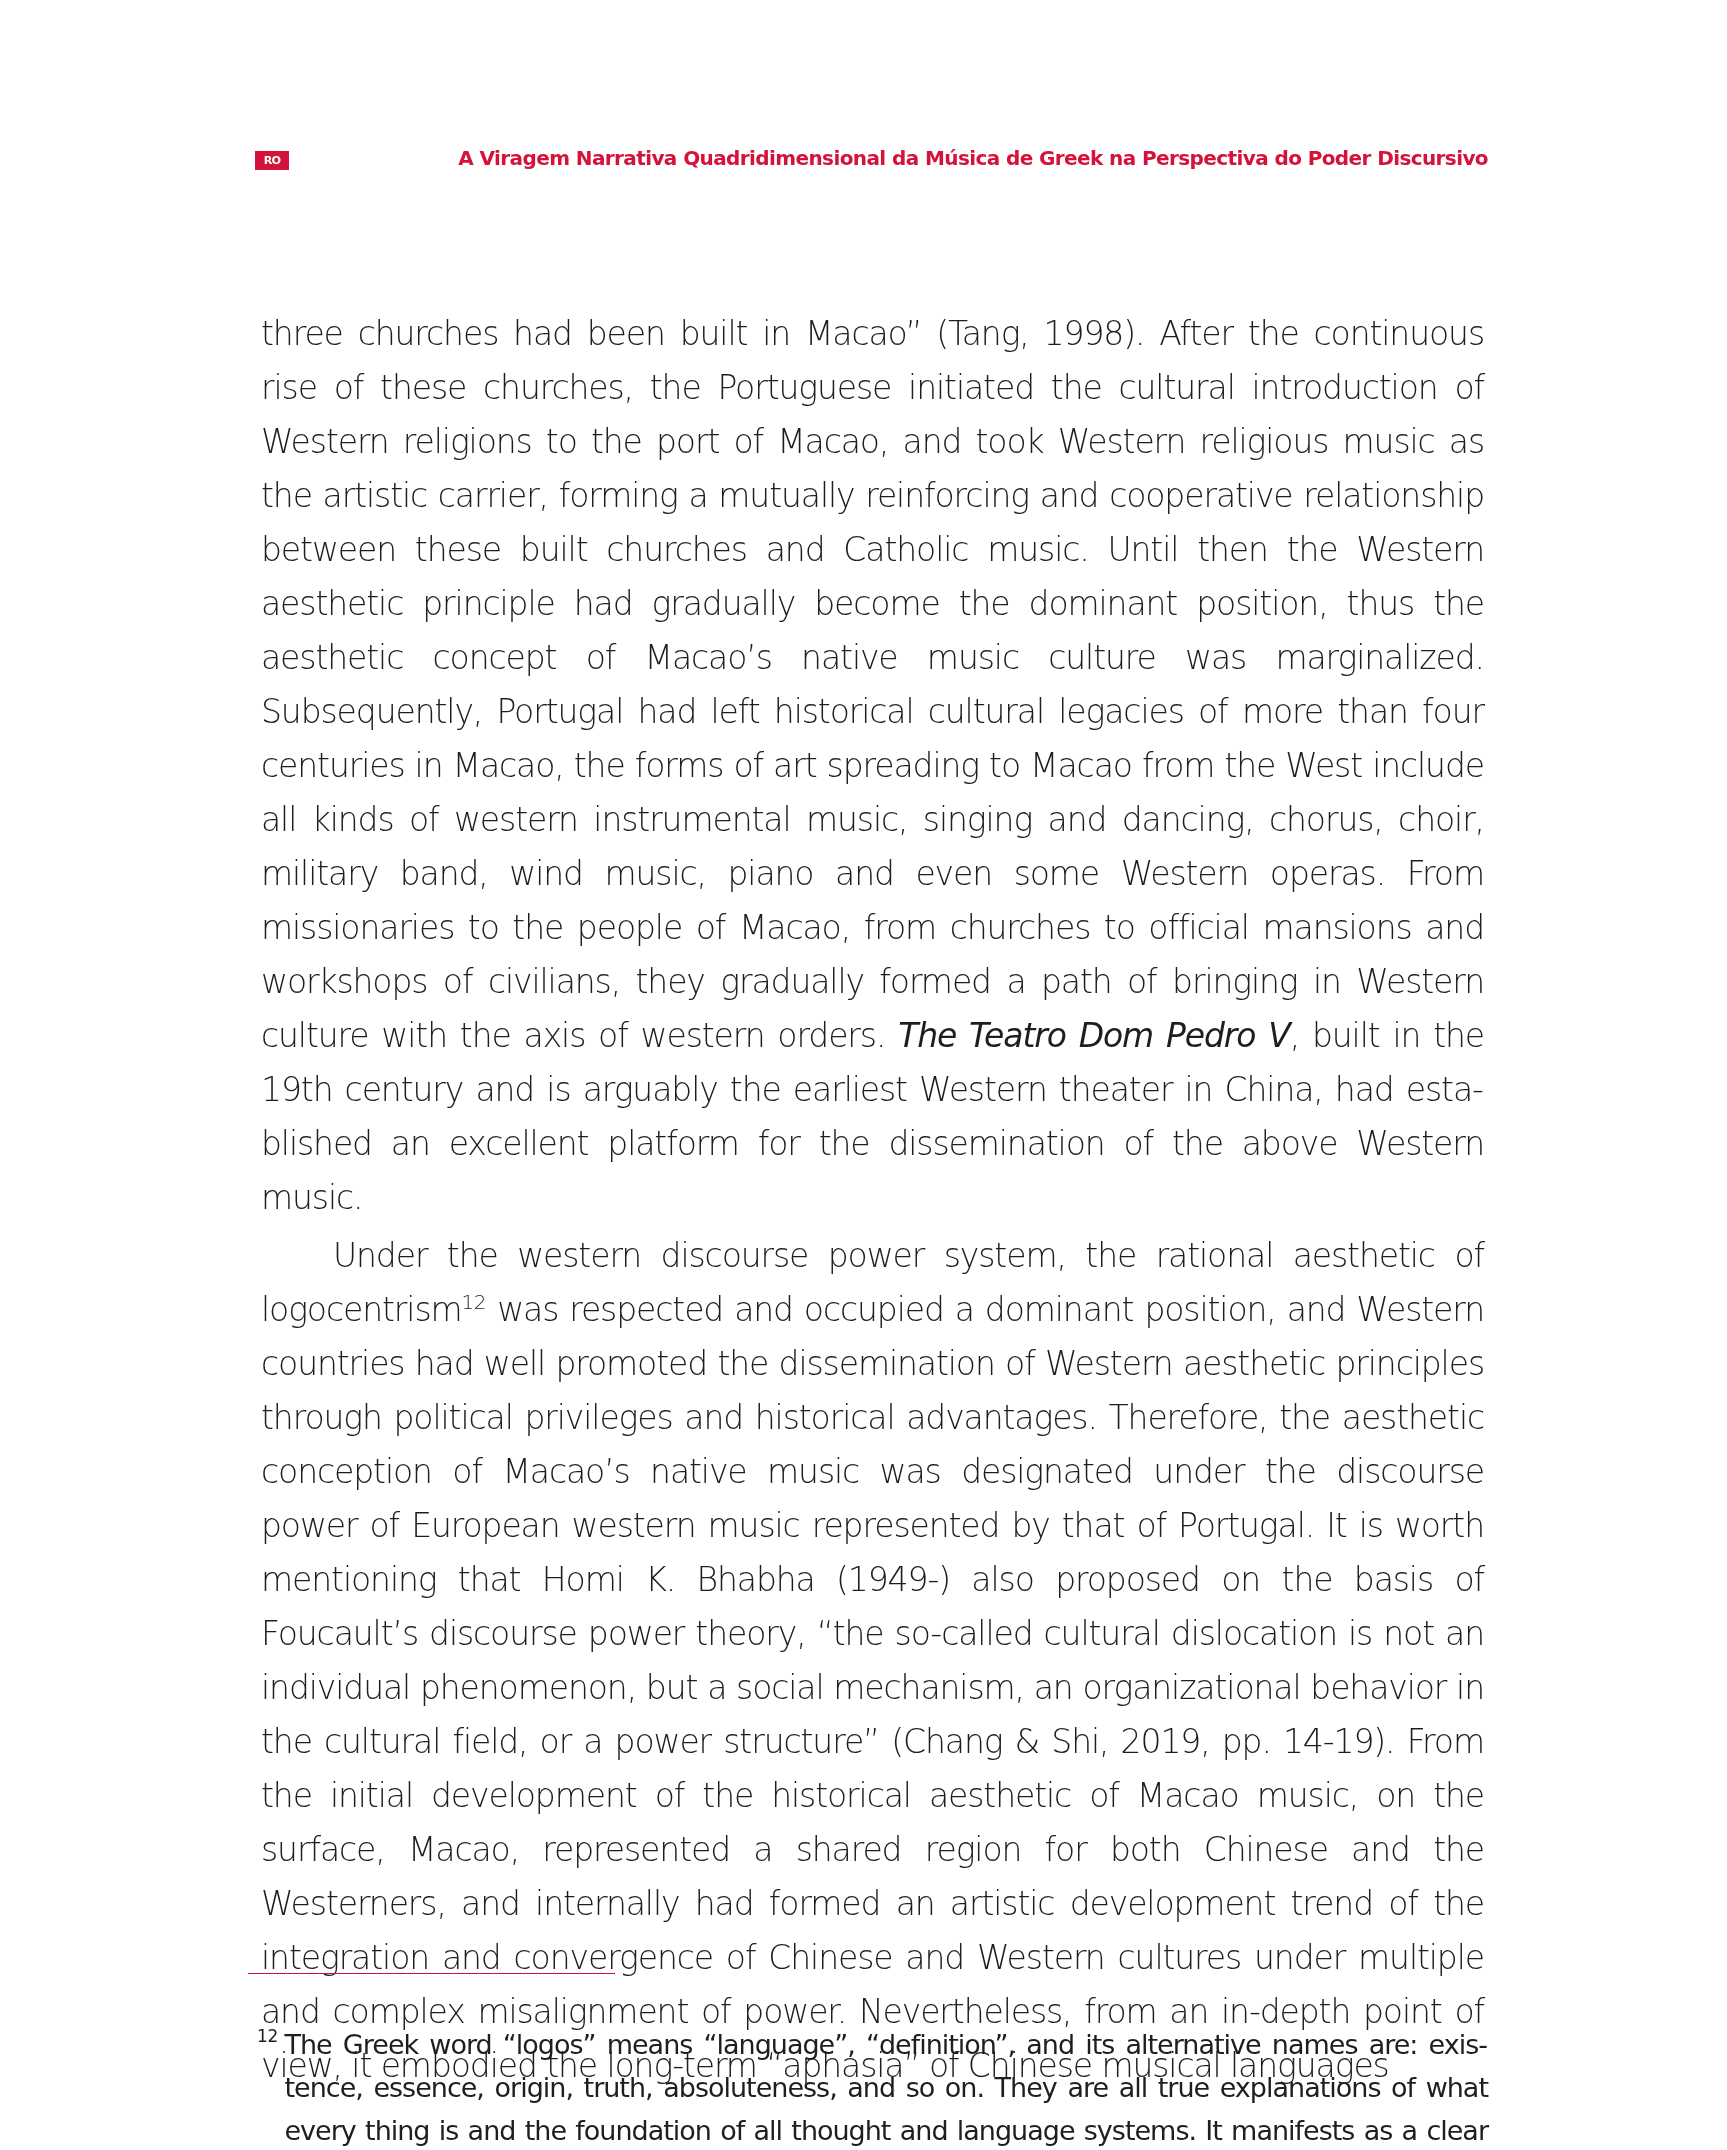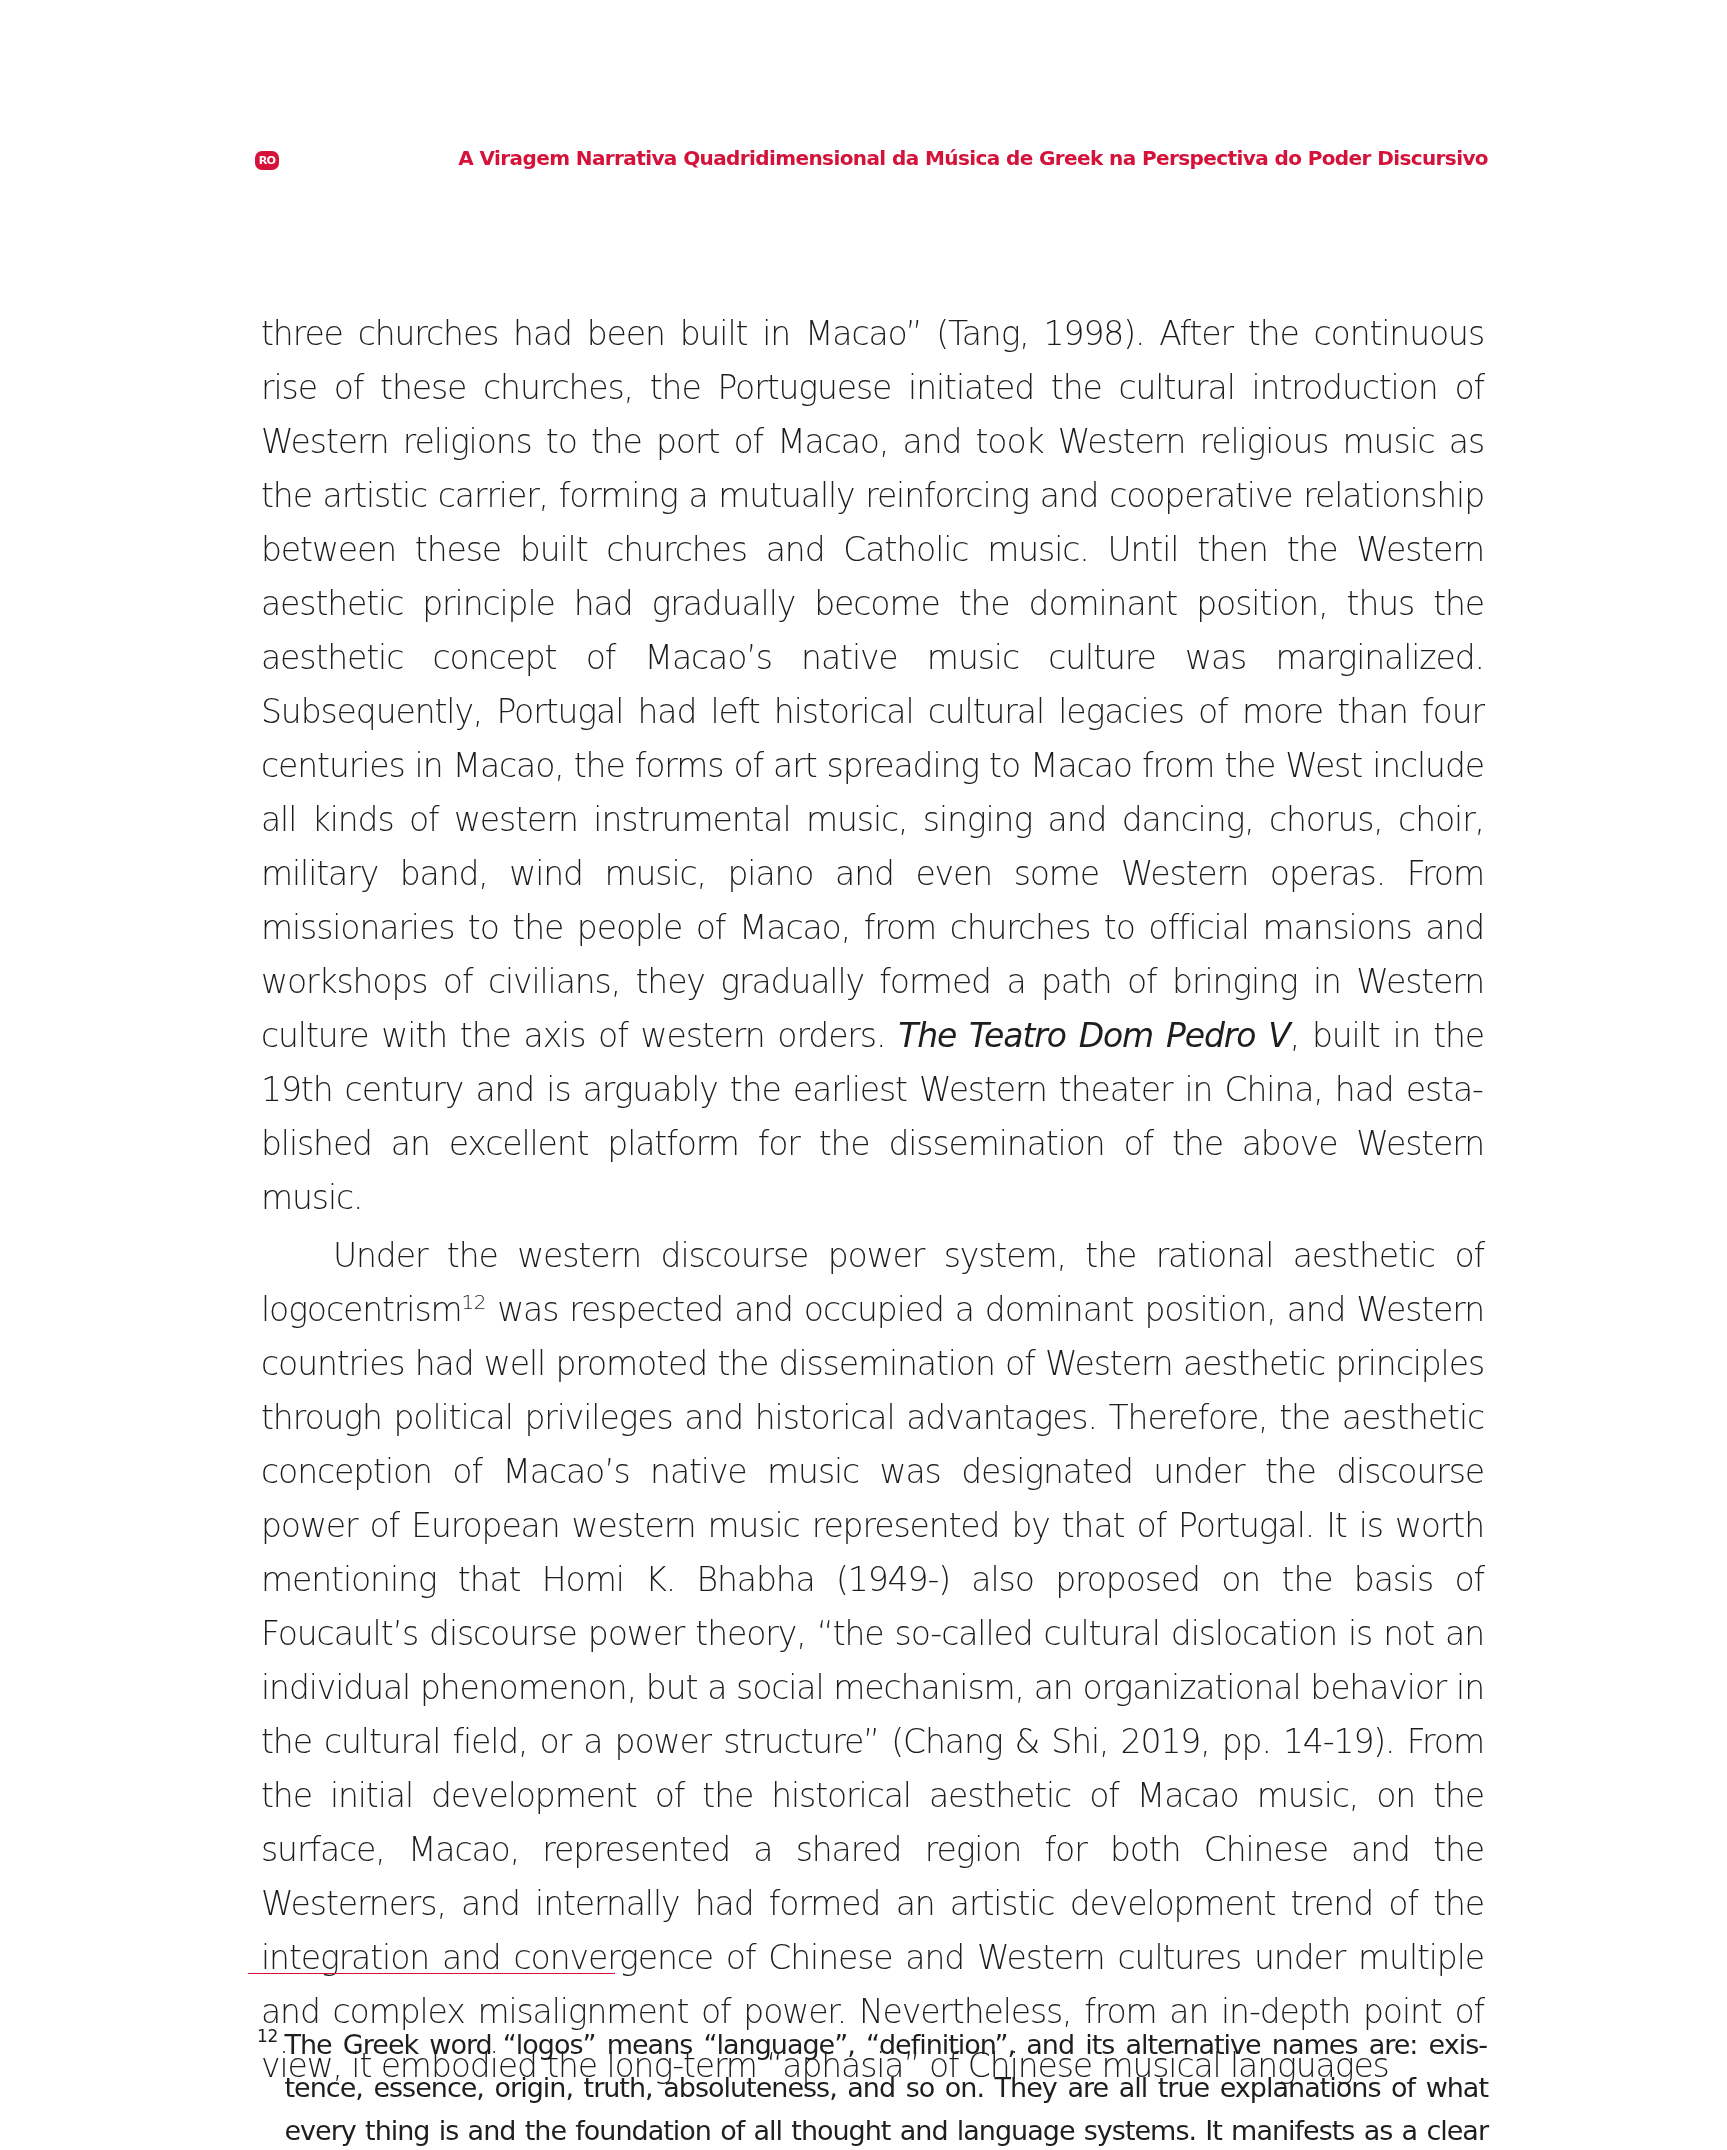--- a/index.html
+++ b/index.html
@@ -1,20 +1,20 @@
 <!DOCTYPE html>
 <html style="font-size:6.9px"><head>
 <meta charset="utf-8">
 <style>
   html, body { margin: 0; padding: 0; background: #ffffff; }
   body { width: 1727px; height: 2439px; position: relative; overflow: hidden;
          font-family: "DejaVu Sans", "Liberation Sans", sans-serif; color: #1a1a1a; }
-  .header-logo { position: absolute; left: 255px; top: 151px; width: 24px; height: 19px;
+  .header-logo { position: absolute; left: 255px; top: 151px; width: 34px; height: 19px;
          background: #d4123a; color: #fff; font-family: "DejaVu Sans", sans-serif;
-         font-weight: bold; font-size: 11.2px; line-height: 19px; text-align: center; letter-spacing: -0.9px; border-radius: 7px; }
+         font-weight: bold; font-size: 11.2px; line-height: 19px; text-align: center; letter-spacing: -0.9px; }
   .header-title { position: absolute; right: 239px; top: 146px; font-size: 20px; font-weight: bold;
          color: #d4123a; font-family: "DejaVu Sans", sans-serif; letter-spacing: -0.6px; white-space: nowrap; }
   .body-text { position: absolute; left: 257px; top: 303px; width: 1231px;
          font-family: "DejaVu Sans", sans-serif; font-size: 33px; line-height: 54px;
          text-align: justify; hyphens: manual; letter-spacing: -1.1px; font-weight: 300; color: #1e1e1e; }
   .body-text p { margin: 4px; }
   .body-text p.indent { text-indent: 72px; }
   .body-text sup { font-size: 20px; line-height: 0; vertical-align: 12px; letter-spacing: -0.4px; }
   .footnote-rule { position: absolute; left: 248px; top: 1973px; width: 367px; height: 1.3px; background: #d4123a; }
   .footnotes { position: absolute; left: 257px; top: 2023px; width: 1231px;

